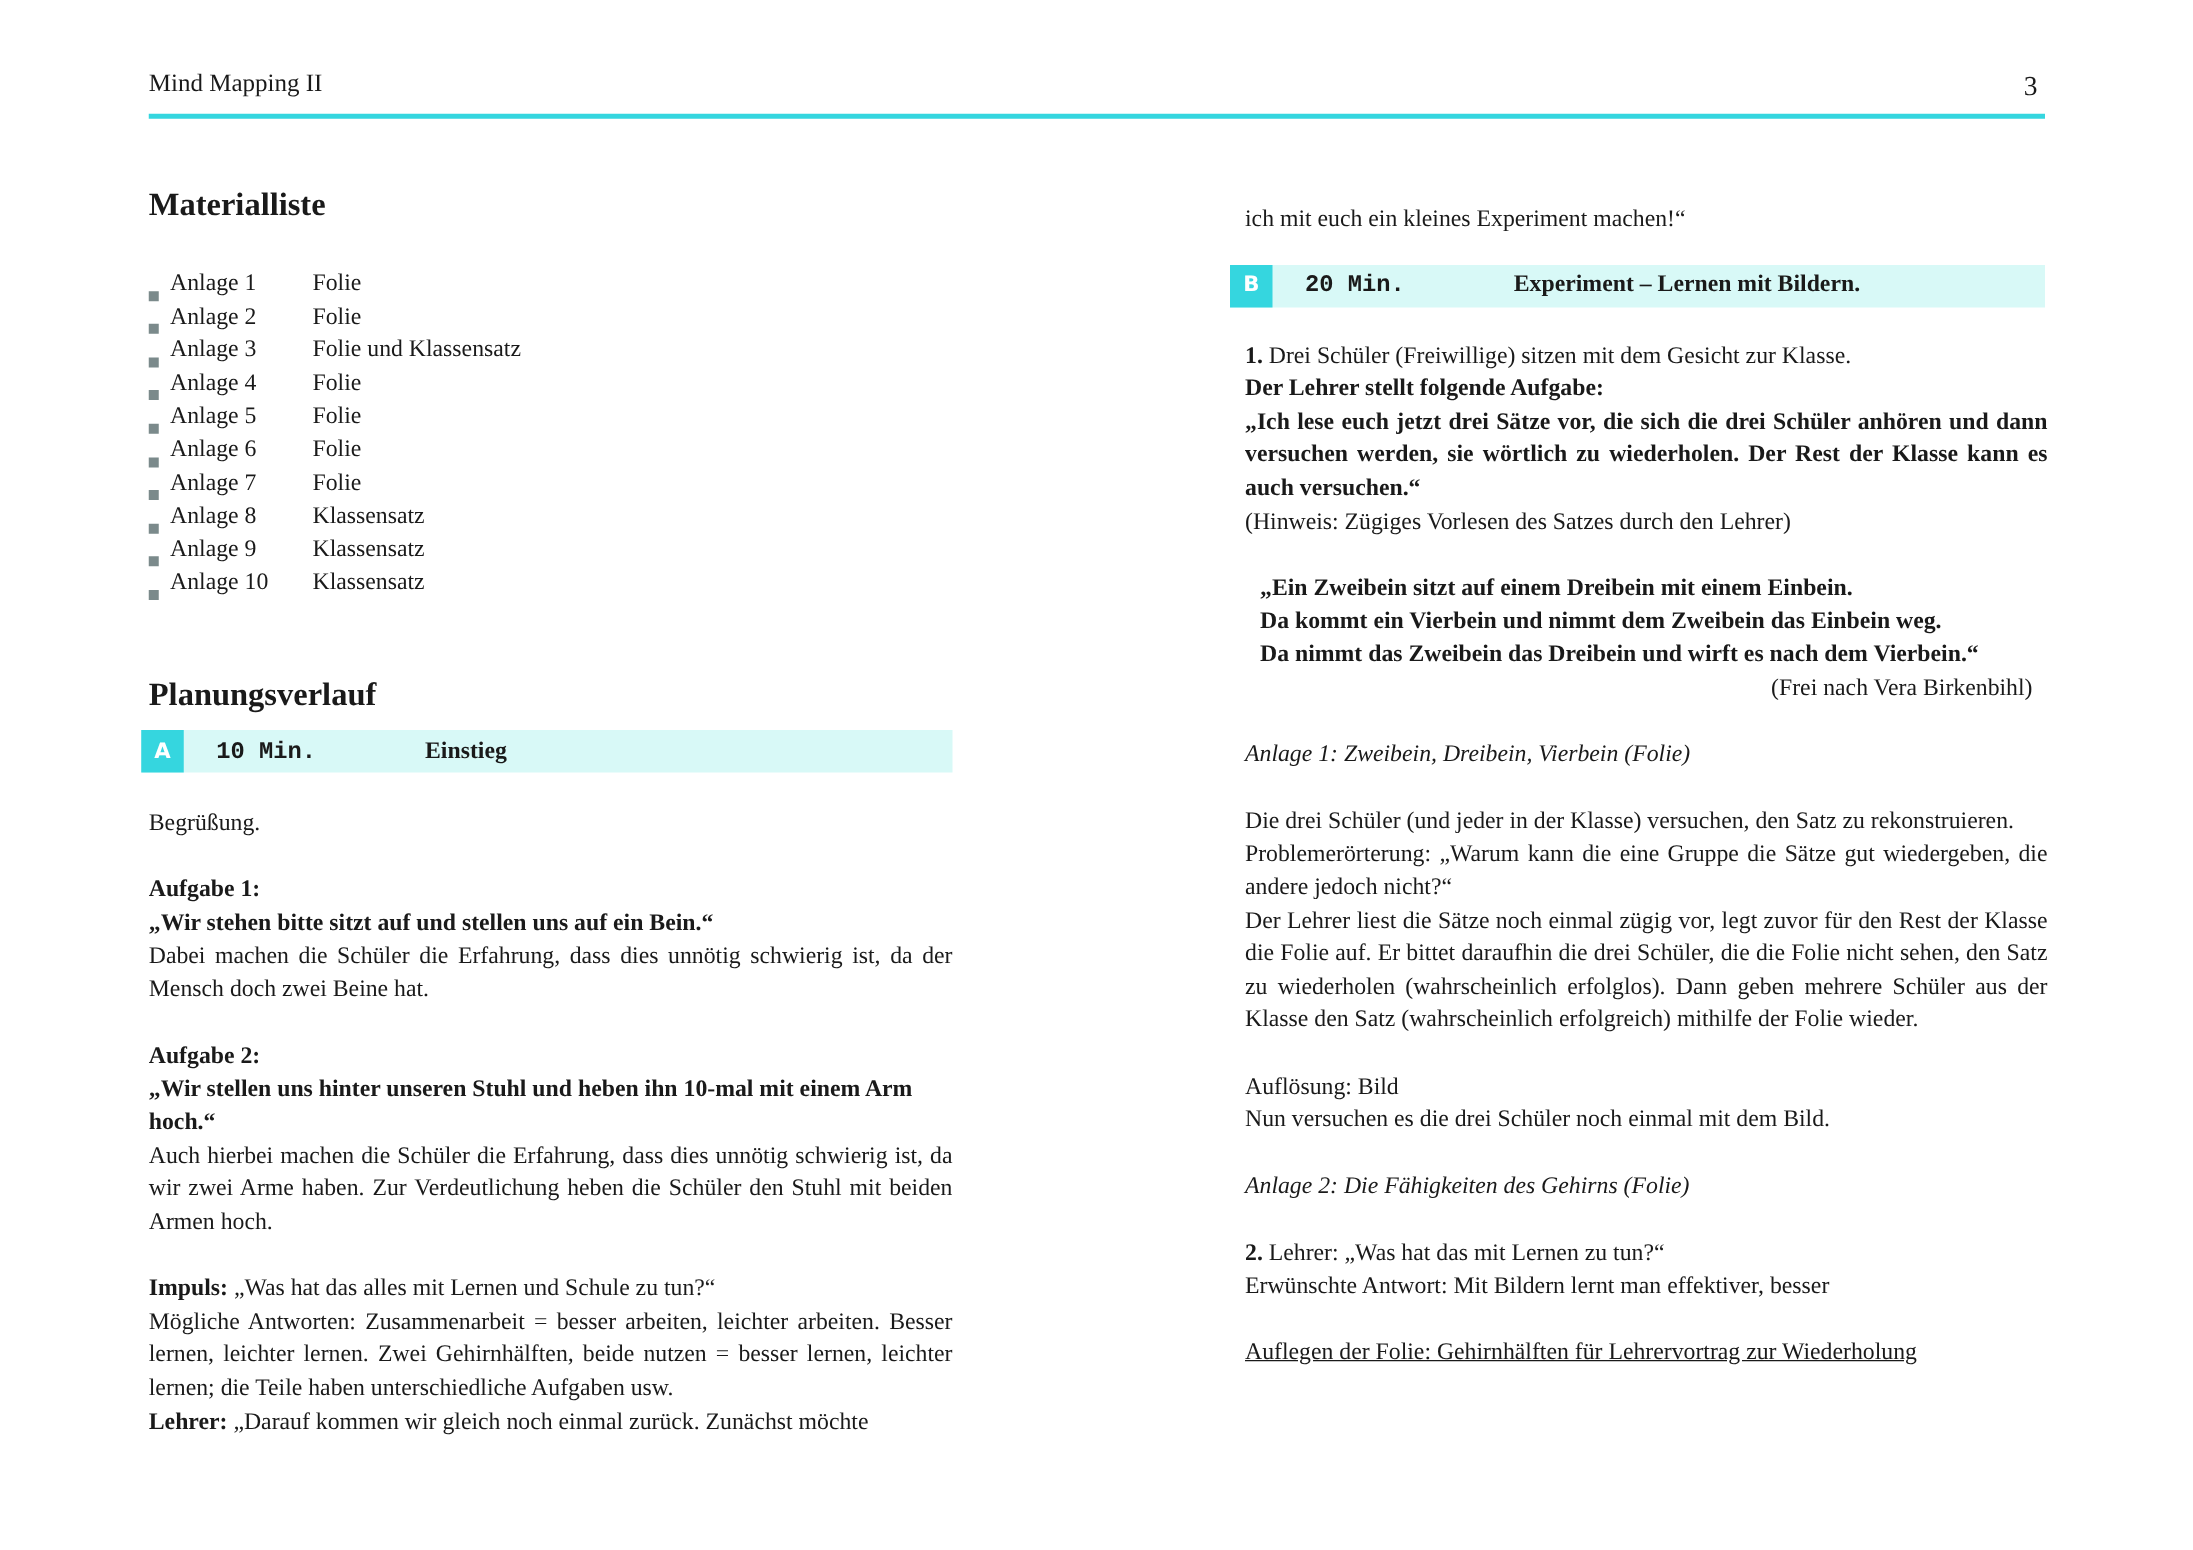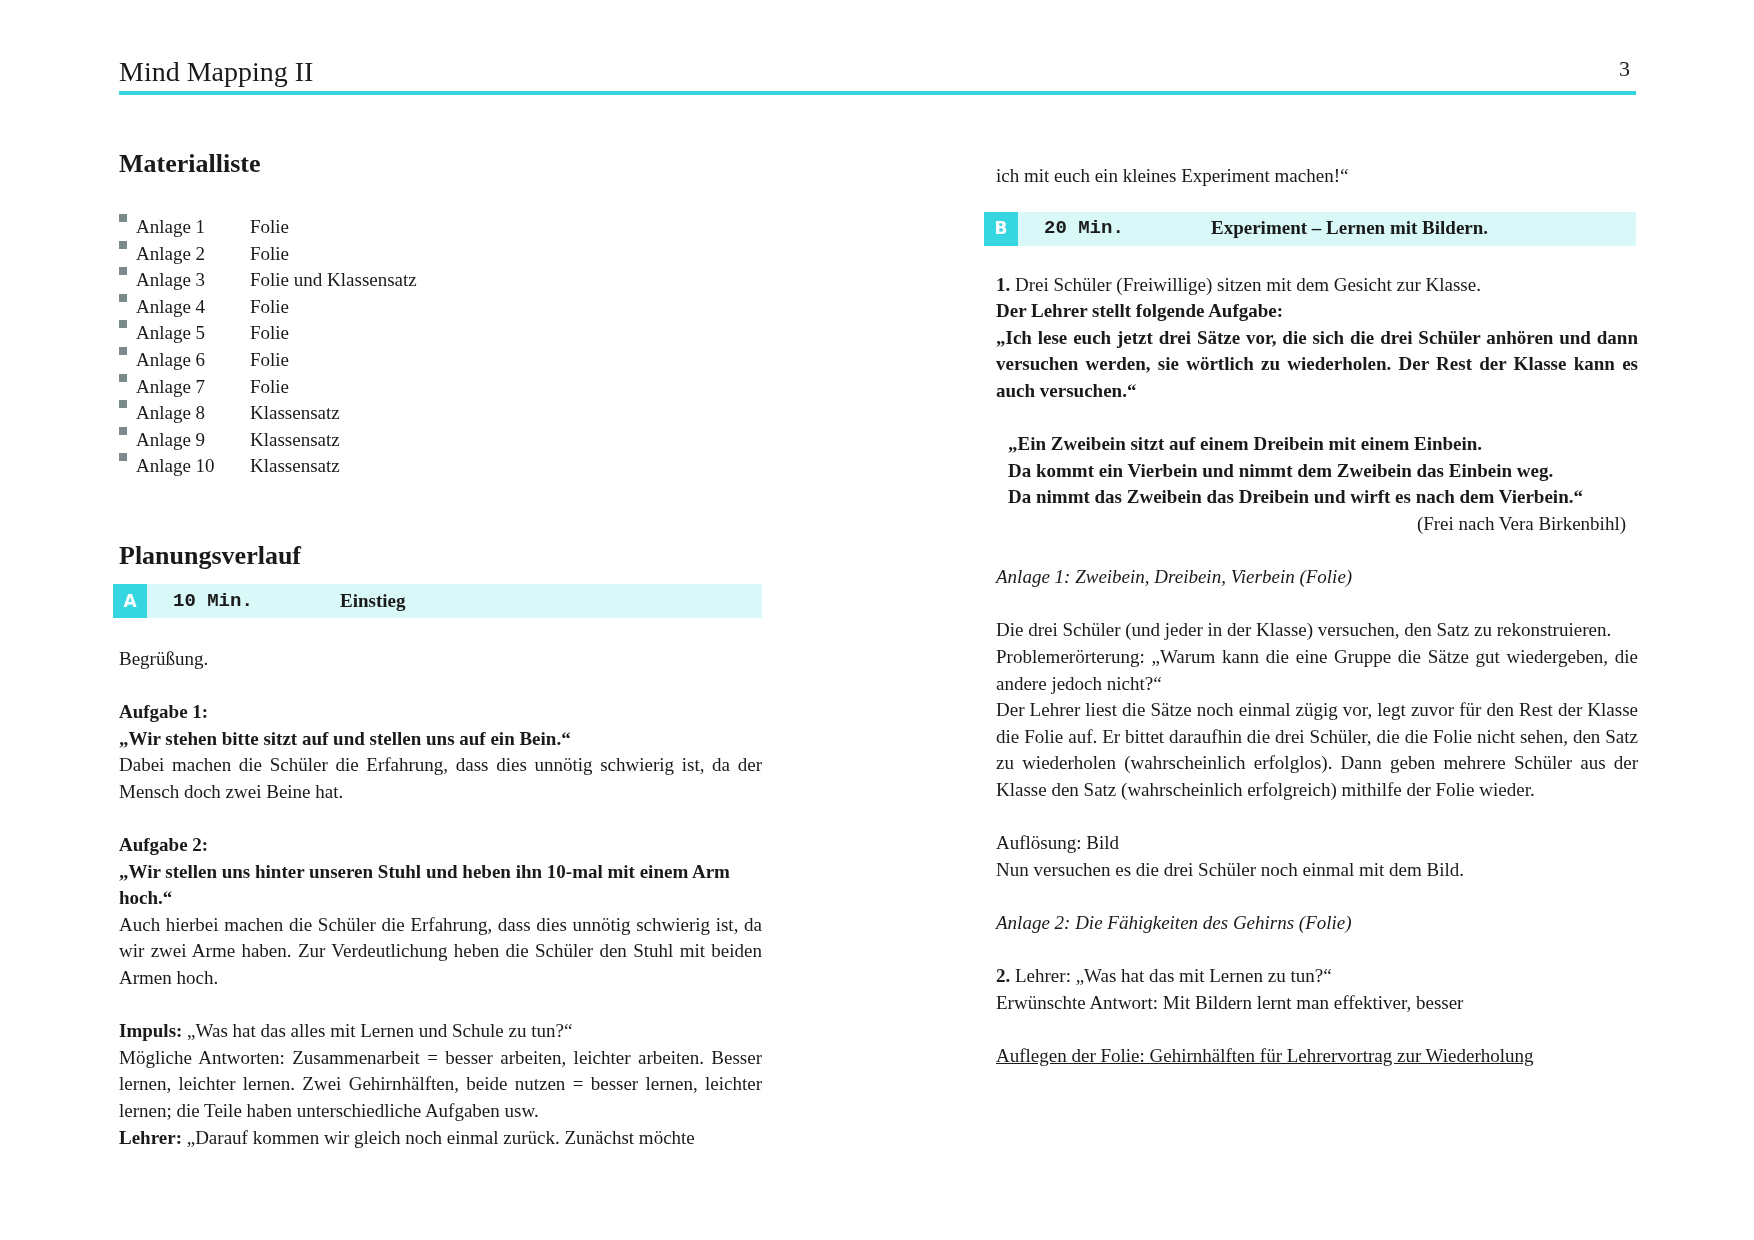--- a/index.html
+++ b/index.html
@@ -1,29 +1,29 @@
 <!DOCTYPE html>
 <html><head>
 <meta charset="utf-8">
 <style>
   html, body { margin: 0; padding: 0; background: #ffffff; }
   body { width: 1754px; height: 1240px; position: relative; overflow: hidden;
          font-family: "DejaVu Serif", "Liberation Serif", serif; color: #1a1a1a; }
   .page-header { position: absolute; left: 119px; top: 52px; width: 1517px; height: 42px; }
-  .header-title { position: absolute; left: 0; top: 4px; font-size: 28px; font-family: "Liberation Serif", serif; }
+  .header-title { position: absolute; left: 0; top: 4px; font-size: 20px; font-family: "Liberation Serif", serif; }
   .page-number { position: absolute; right: 6px; top: 4px; font-size: 22px; font-family: "Liberation Serif", serif; }
   .header-rule { position: absolute; left: 0; right: 0; top: 39px; height: 4px; background: #35d6df; }
 
   .col { position: absolute; font-family: "Liberation Serif", serif; font-size: 19px; line-height: 26.6px; }
   .col-left { left: 119px; top: 150px; width: 643px; }
   .col-right { left: 996px; top: 163px; width: 642px; }
 
   .section-heading { font-weight: bold; font-size: 26px; margin: 0; line-height: 28px; }
   .materials { list-style: none; margin: 36px 0 0 0; padding: 0; }
-  .materials li { display: flex; align-items: flex-start; height: 26.6px; }
+  .materials li { display: flex; align-items: flex-end; height: 26.6px; }
   .bullet { width: 8px; height: 8px; background: #7b8a8b; margin-right: 9px; display: inline-block; }
   .mat-name { width: 114px; }
   .bar { display: flex; align-items: center; height: 34px; background: #d8f9f7; font-weight: bold; font-size: 19px; }
   .bar-letter { width: 34px; height: 34px; background: #35d6df; color: #ffffff; font-family: "DejaVu Sans", sans-serif;
                 font-weight: bold; font-size: 17px; display: flex; align-items: center; justify-content: center; }
   .bar-time { margin-left: 26px; width: 167px; font-family: Liberation Mono, monospace; }
   .bar-title { }
   .bar-a { margin-left: -6px; width: 649px; margin-top: 14px; }
   .bar-b { margin-left: -12px; width: 652px; margin-top: 22px; }
   p { margin: 0; }
@@ -131,20 +131,21 @@
   <div class="bar bar-b">
     <div class="bar-letter">B</div>
     <div class="bar-time">20 Min.</div>
     <div class="bar-title">Experiment – Lernen mit Bildern.</div>
   </div>
 
   <div style="height:26px"></div>
   <p><span class="b">1.</span><span> Drei  Schüler (Freiwillige) sitzen mit dem Gesicht zur Klasse.</span></p>
   <p class="b">Der Lehrer stellt folgende Aufgabe:</p>
   <p class="b justify">„Ich lese euch jetzt drei Sätze vor, die sich die drei Schüler anhören und dann versuchen werden, sie wörtlich zu wiederholen. Der Rest der Klasse kann es auch versuchen.“</p>
+  <p>(Hinweis: Zügiges Vorlesen des Satzes durch den Lehrer)</p>
   <div class="gap"></div>
   <div class="quote-block">
     <p>„Ein Zweibein sitzt auf einem Dreibein mit einem Einbein.</p>
     <p>Da kommt ein Vierbein und nimmt dem Zweibein das Einbein weg.</p>
     <p>Da nimmt das Zweibein das Dreibein und wirft es nach dem Vierbein.“</p>
   </div>
   <p class="quote-source">(Frei nach Vera Birkenbihl)</p>
   <div class="gap"></div>
   <p class="i">Anlage 1: Zweibein, Dreibein, Vierbein (Folie)</p>
   <div class="gap"></div>

